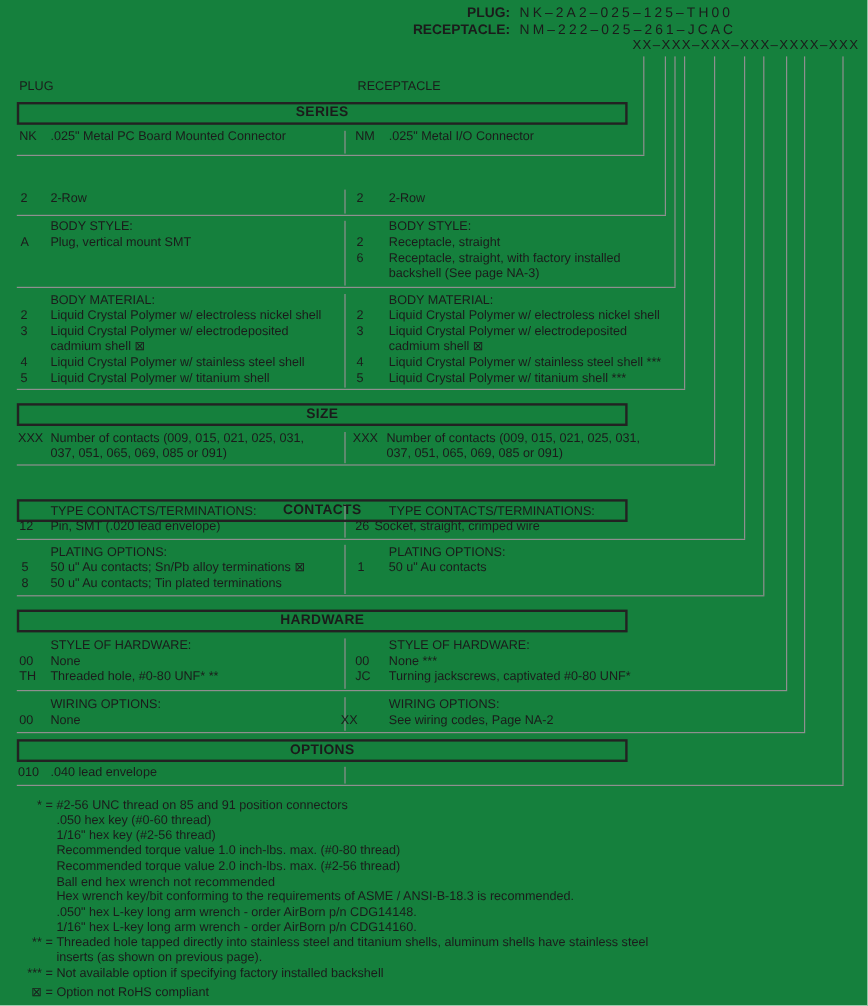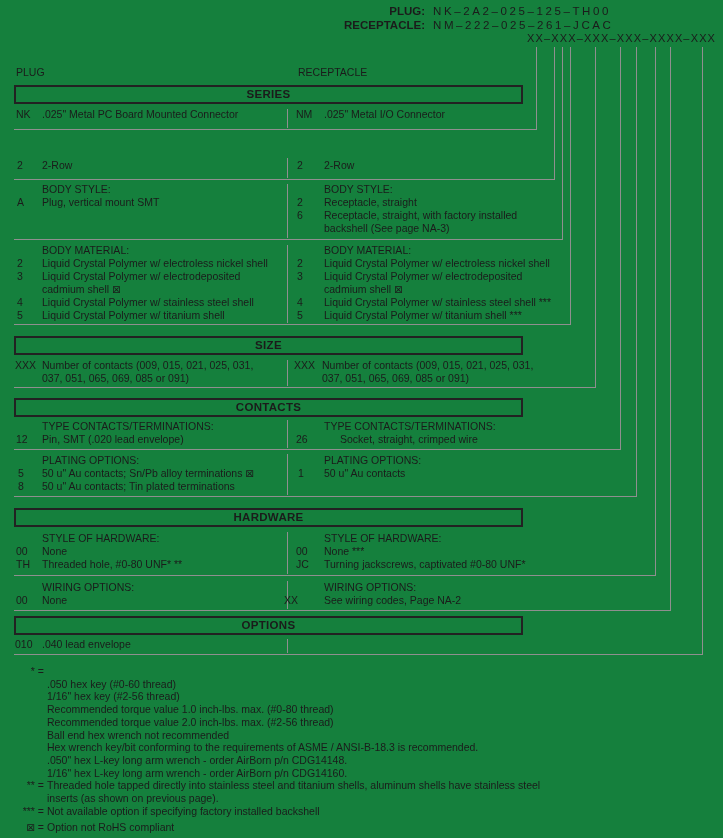--- a/index.html
+++ b/index.html
@@ -111,27 +111,27 @@
   <span class="t" style="left:324px;top:309px">Liquid Crystal Polymer w/ titanium shell ***</span>
 
   <div class="secbox" style="top:336px">SIZE</div>
   <span class="t" style="left:15px;top:359px">XXX</span>
   <span class="t" style="left:42px;top:359px">Number of contacts (009, 015, 021, 025, 031,</span>
   <span class="t" style="left:42px;top:372px">037, 051, 065, 069, 085 or 091)</span>
   <span class="t" style="left:294px;top:359px">XXX</span>
   <span class="t" style="left:322px;top:359px">Number of contacts (009, 015, 021, 025, 031,</span>
   <span class="t" style="left:322px;top:372px">037, 051, 065, 069, 085 or 091)</span>
 
-  <div class="secbox" style="top:398px">CONTACTS</div>
+  <div class="secbox" style="top:416px">CONTACTS</div>
   <span class="t" style="left:42px;top:420px">TYPE CONTACTS/TERMINATIONS:</span>
   <span class="t" style="left:324px;top:420px">TYPE CONTACTS/TERMINATIONS:</span>
   <span class="t" style="left:16px;top:433px">12</span>
   <span class="t" style="left:42px;top:433px">Pin, SMT (.020 lead envelope)</span>
   <span class="t" style="left:296px;top:433px">26</span>
-  <span class="t" style="left:340px;top:433px">Socket, straight, crimped wire</span>
+  <span class="t" style="left:312px;top:433px">Socket, straight, crimped wire</span>
   <span class="t" style="left:42px;top:454px">PLATING OPTIONS:</span>
   <span class="t" style="left:324px;top:454px">PLATING OPTIONS:</span>
   <span class="t" style="left:18px;top:467px">5</span>
   <span class="t" style="left:42px;top:467px">50 u" Au contacts; Sn/Pb alloy terminations ⊠</span>
   <span class="t" style="left:298px;top:467px">1</span>
   <span class="t" style="left:324px;top:467px">50 u" Au contacts</span>
   <span class="t" style="left:18px;top:480px">8</span>
   <span class="t" style="left:42px;top:480px">50 u" Au contacts; Tin plated terminations</span>
 
   <div class="secbox" style="top:508px">HARDWARE</div>
@@ -152,20 +152,21 @@
   <span class="t" style="left:284px;top:594px">XX</span>
   <span class="t" style="left:324px;top:594px">See wiring codes, Page NA-2</span>
 
   <div class="secbox" style="top:616px">OPTIONS</div>
   <span class="t" style="left:15px;top:638px">010</span>
   <span class="t" style="left:42px;top:638px">.040 lead envelope</span>
 
   <div class="fns">
     <div class="fn">
         <span class="fnm">* =</span>
+        <span class="fnt">#2-56 UNC thread on 85 and 91 position connectors</span>
       </div>
     <div class="fn">
         <span class="fnm"></span>
         <span class="fnt">.050 hex key (#0-60 thread)</span>
       </div>
     <div class="fn">
         <span class="fnm"></span>
         <span class="fnt">1/16" hex key (#2-56 thread)</span>
       </div>
     <div class="fn">

